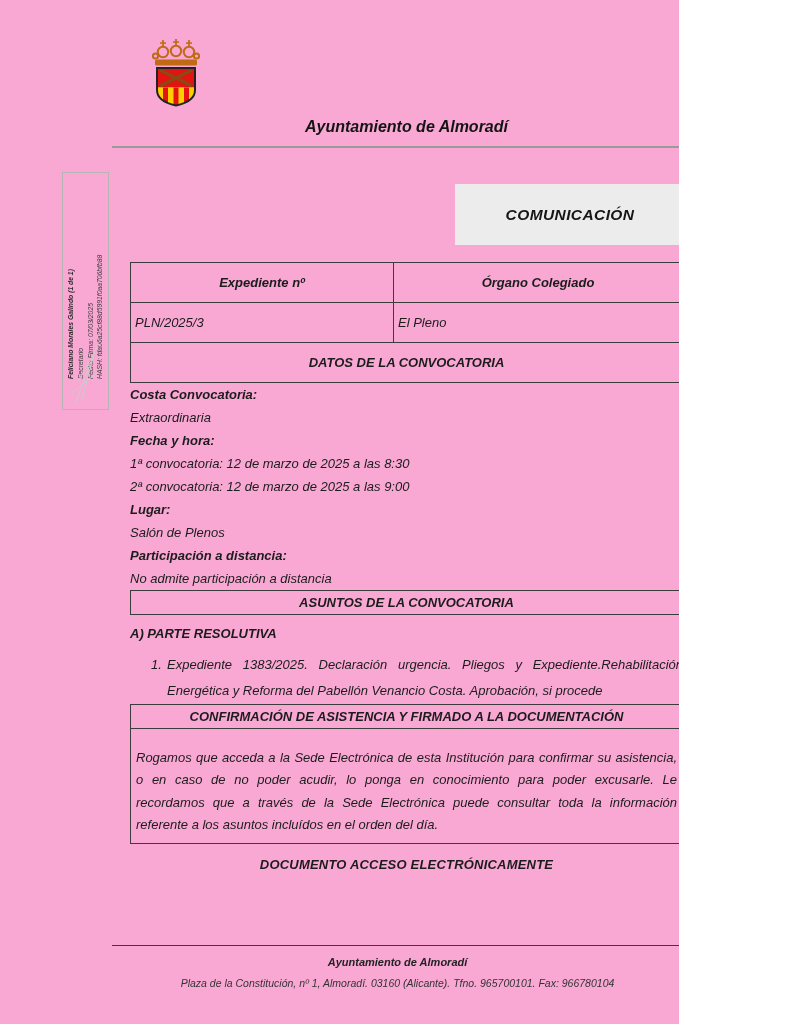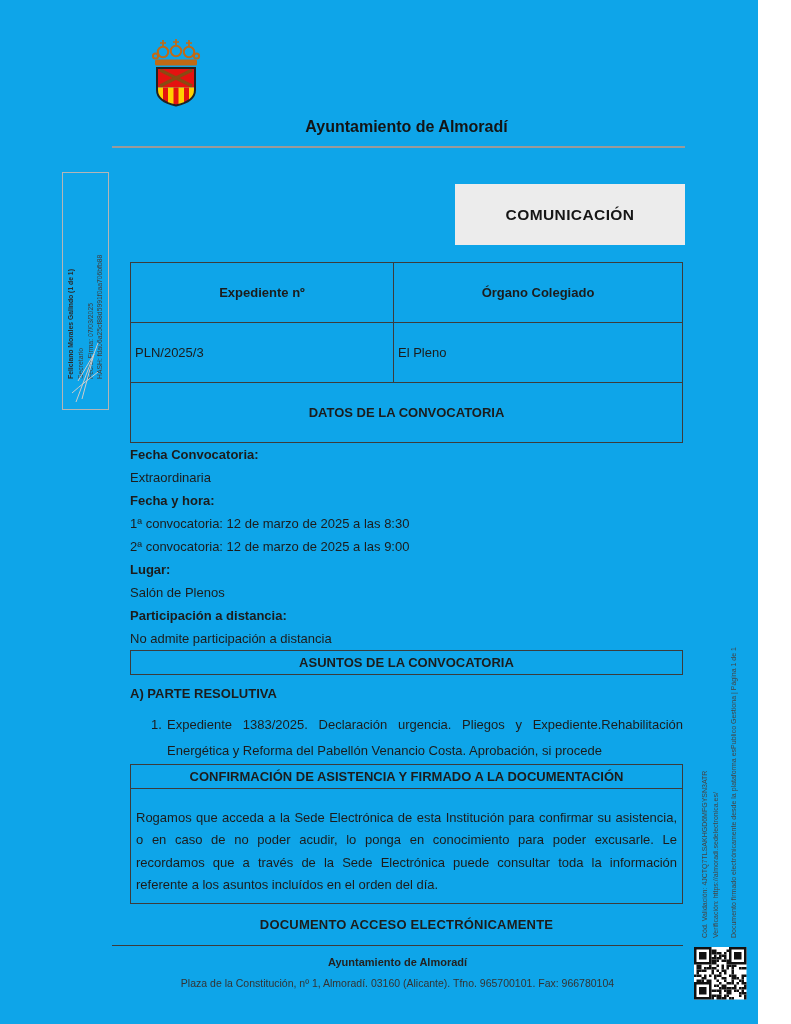--- a/index.html
+++ b/index.html
@@ -1,18 +1,18 @@
 <!DOCTYPE html>
 <html lang="es"><head>
 <meta charset="utf-8">
 <style>
   html,body{margin:0;padding:0;background:#ffffff;}
   .page{
-    position:relative;width:758px;height:1024px;background:#0ea5e9;overflow:hidden;
-    font-family:"Liberation Sans","DejaVu Sans",sans-serif;color:#1c1c1c;
+    position:relative;width:679px;height:1024px;background:#f9a8d4;overflow:hidden;
+    font-family:"Liberation Sans","DejaVu Sans",sans-serif;color:#1c1c1c;font-style:italic;
   }
   
   .signer-box{
     position:absolute;left:62px;top:172px;width:47px;height:238px;
     border:1px solid #b5b5b5;box-sizing:border-box;
   }
   .vtext{
     transform-origin:0 0;transform:rotate(-90deg) translate(-100%,0);
     box-sizing:border-box;color:#3d3d3d;
   }
@@ -30,21 +30,21 @@
   }
   .header-rule{position:absolute;left:112px;top:146px;width:573px;border-top:2px solid #9a9a9a;}
   .badge{
     position:absolute;left:455px;top:184px;width:230px;height:61px;
     background:#ececec;display:flex;align-items:center;justify-content:center;
     font-size:15.5px;font-weight:bold;letter-spacing:.4px;color:#161616;
   }
   
   .content{position:absolute;left:130px;top:262px;width:553px;font-size:13px;}
   table.meta{width:100%;border-collapse:collapse;table-layout:fixed;}
-  table.meta td{border:1px solid #3c3c3c;padding:22px 4px;font-size:13px;}
+  table.meta td{border:1px solid #3c3c3c;padding:12px 4px;font-size:13px;}
   td.th{font-weight:bold;text-align:center;padding:5px 4px;}
   td.span-head{font-weight:bold;text-align:center;padding:4px;}
   .col1{width:254px;}
   .sec p{margin:0;line-height:23px;}
   .label{font-weight:bold;margin-top:5px;}
   .boxed-head{
     border:1px solid #3c3c3c;text-align:center;font-weight:bold;
     padding:4px 13px;margin-top:0;line-height:15px;
   }
   .parte{font-weight:bold;margin-top:7px;line-height:23px;}
@@ -138,21 +138,21 @@
         <td>PLN/2025/3</td>
         <td>El Pleno</td>
       </tr>
       <tr>
         <td class="span-head" colspan="2">DATOS DE LA CONVOCATORIA</td>
       </tr>
     </tbody>
       </table>
 
     <div class="sec">
-      <p class="label">Fecha Convocatoria:</p>
+      <p class="label">Costa Convocatoria:</p>
       <p>Extraordinaria</p>
       <p class="label">Fecha y hora:</p>
       <p>1ª convocatoria: 12 de marzo de 2025 a las 8:30</p>
       <p>2ª convocatoria: 12 de marzo de 2025 a las 9:00</p>
       <p class="label">Lugar:</p>
       <p>Salón de Plenos</p>
       <p class="label">Participación a distancia:</p>
       <p>No admite participación a distancia</p>
     </div>
 

